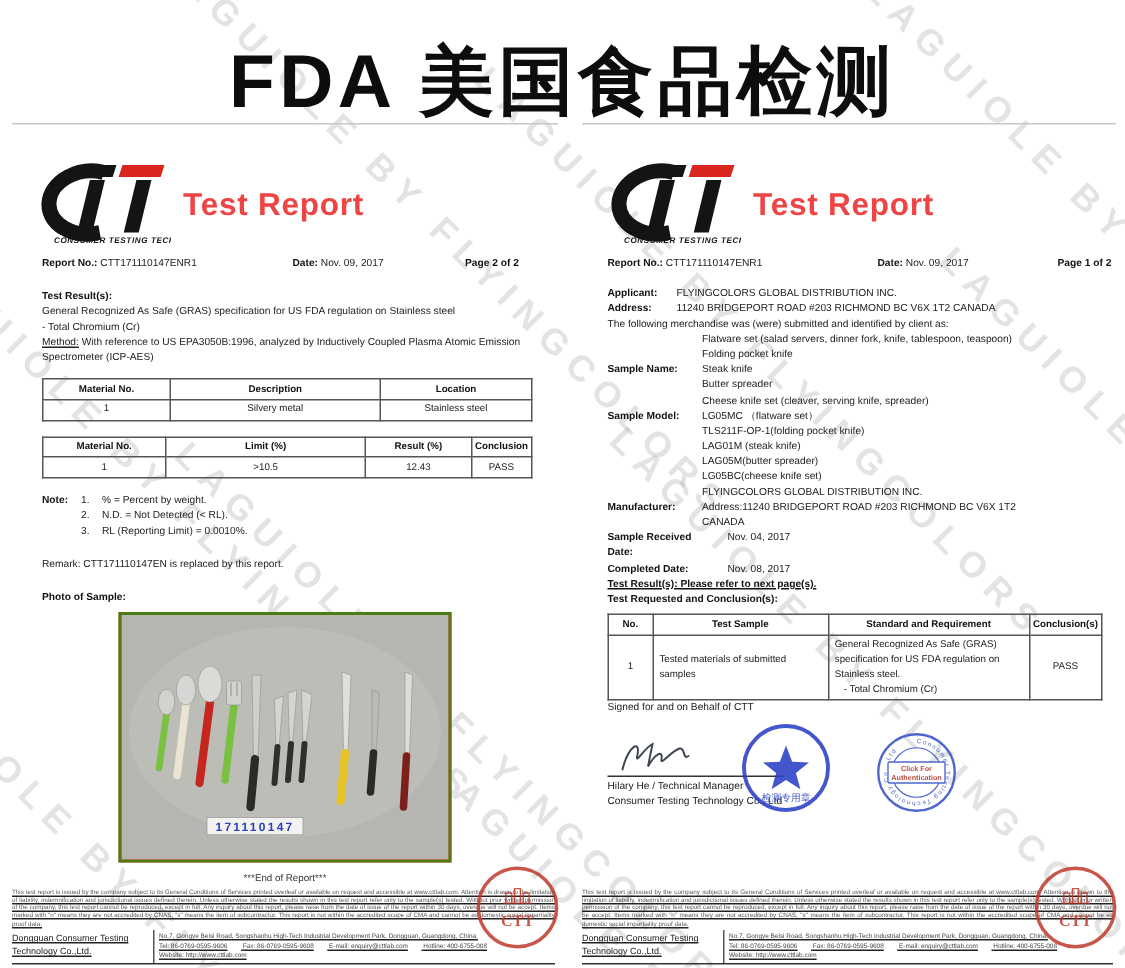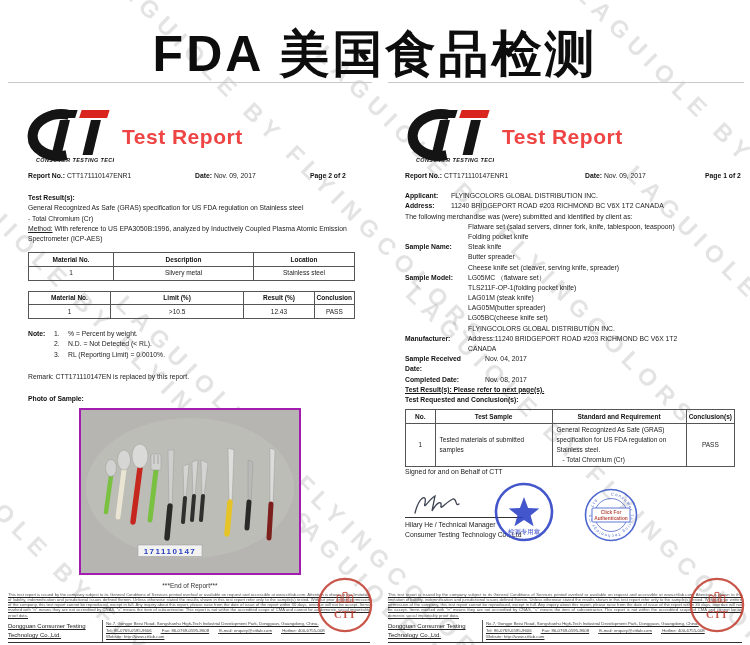--- a/index.html
+++ b/index.html
@@ -47,21 +47,21 @@
   table{border-collapse:collapse;width:327px;margin:8px 0 0 20px;font-size:6.5px;}
   th,td{border:1px solid #555;text-align:center;padding:1.5px 2px;font-weight:normal;}
   th{font-weight:bold;color:#111;}
   .tbl-concl{width:330px;margin-left:17px;}
   .tbl-concl td.left{text-align:left;padding-left:4px;}
   
   .note-row{display:flex;margin-left:20px;}
   .note-row .nlbl{width:26px;font-weight:bold;color:#111;}
   .note-row .nnum{width:14px;}
   
-  .photo-frame{width:218px;height:163px;border:2px solid #a21caf;margin:4px auto 0 auto;background:#ef4444;}
+  .photo-frame{width:218px;height:163px;border:2px solid #4d7c0f;margin:4px auto 0 auto;background:#ef4444;}
   .end-report{text-align:center;font-size:6.5px;margin-top:6px;color:#333;}
   
   .lv{display:flex;margin-left:17px;}
   .lv .lbl{font-weight:bold;color:#111;flex:none;}
   .lv .lbl.w46{width:46px;}
   .lv .lbl.w63{width:63px;}
   .lv .vals{flex:1;}
   .pad3l{padding-top:20px;}
   
   .sig-block{position:relative;margin:10px 0 0 17px;height:72px;}

